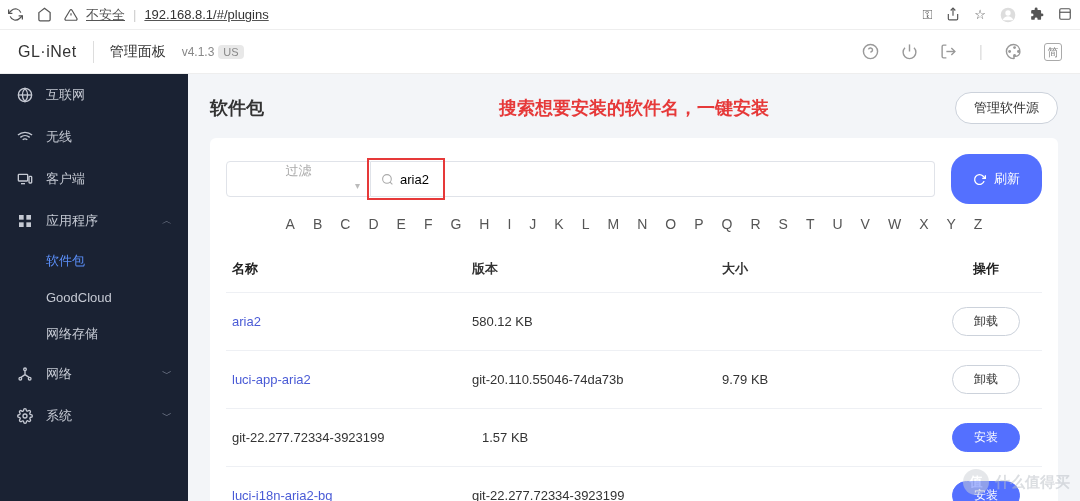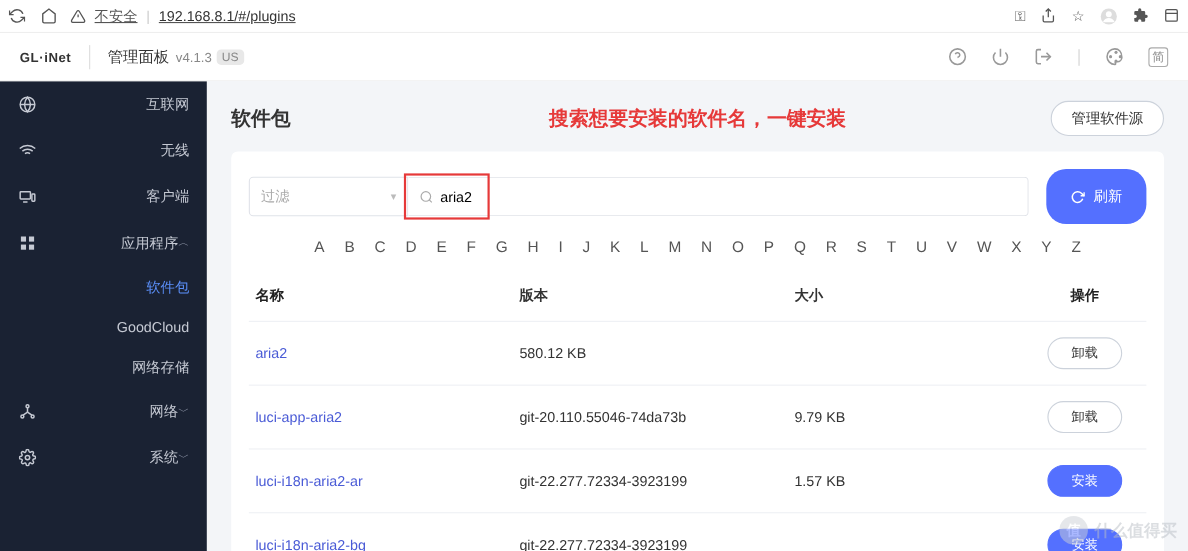--- a/index.html
+++ b/index.html
@@ -9,53 +9,53 @@
     .browser-bar { height: 30px; display: flex; align-items: center; padding: 0 8px; gap: 12px; border-bottom: 1px solid #eee; }
     .browser-bar .nav-icons { display: flex; gap: 14px; color: #555; }
     .browser-bar .url-zone { display: flex; align-items: center; gap: 8px; flex: 1; color: #555; font-size: 13px; text-decoration: underline; }
     .browser-bar .url-zone .warn { color: #555; }
     .browser-bar .url-text { color: #333; }
     .browser-bar .ext-icons { display: flex; gap: 14px; color: #555; }
     .nav-arrow, .b-icon { cursor: pointer; }
     
     
     .top-header { height: 44px; display: flex; align-items: center; padding: 0 18px; border-bottom: 1px solid #eee; }
-    .logo { font-weight: 700; font-size: 12px; letter-spacing: 0.5px; }
+    .logo { font-weight: 400; font-size: 16px; letter-spacing: 0.5px; }
     .vsep { width: 1px; height: 22px; background: #ddd; margin: 0 16px; }
     .panel-title { font-size: 14px; color: #333; }
-    .panel-ver { color: #888; margin-left: 6px; font-size: 12px; }
+    .panel-ver { color: #888; margin-left: 16px; font-size: 12px; }
     .panel-badge { display: inline-block; background: #e8e8e8; color: #888; padding: 1px 5px; border-radius: 4px; font-size: 11px; margin-left: 4px; }
     .top-header .spacer { flex: 1; }
     .top-header .tbar-icon { color: #888; margin-left: 22px; font-size: 16px; cursor: pointer; }
     .sq-icon { display:inline-flex; width:18px; height:18px; border:1px solid #aaa; border-radius:3px; align-items:center; justify-content:center; font-size:11px; color:#888; }
     
     
     .main-wrap { display: flex; height: calc(501px - 30px - 44px); }
     
     
-    .sidebar { width: 188px; background: #1a2233; color: #c5c9d3; overflow-y: auto; text-align: right; }
+    .sidebar { width: 188px; background: #1a2233; color: #c5c9d3; overflow-y: auto; }
     .side-item { display: flex; align-items: center; padding: 12px 16px; cursor: pointer; font-size: 13px; }
     .side-item .s-icon { width: 18px; margin-right: 12px; font-size: 14px; display:inline-flex; align-items:center; justify-content:center; }
     .side-item .s-label { flex: 1; }
     .side-item .chev { font-size: 10px; color: #8a91a3; }
     .side-sub { padding: 10px 16px 10px 46px; cursor: pointer; font-size: 13px; color: #c5c9d3; }
     .side-sub.active { color: #5b8ff9; }
     
     
     .content { flex: 1; background: #f3f5f8; padding: 18px 22px; overflow-y: auto; position: relative; }
     .content-head { display: flex; align-items: center; margin-bottom: 14px; }
     .page-title { font-size: 18px; font-weight: 600; }
     .hint-text { color: #e63939; font-size: 18px; font-weight: 700; position: absolute; left: 50%; transform: translateX(-50%); }
     .manage-btn { border: 1px solid #ccd2db; background: #fff; border-radius: 18px; padding: 6px 18px; font-size: 13px; cursor: pointer; color: #333; }
     
     .card { background: #fff; border-radius: 6px; padding: 16px; }
     
     
     .search-row { display: flex; gap: 0; margin-bottom: 12px; align-items:center; }
-    .filter-box { width: 145px; height: 36px; border: 1px solid #e0e3e9; border-radius: 4px 0 0 4px; display: flex; align-items: center; padding: 0 10px; color: #aaa; font-size: 13px; background:#fff; cursor:pointer; }
+    .filter-box { width: 145px; height: 36px; border: 1px solid #e0e3e9; border-radius: 4px 0 0 4px; display: flex; align-items: center; padding: 0 10px; color: #aaa; font-size: 13px; background:#fff; cursor:pointer;flex-direction:column; }
     .filter-box .fchev { margin-left: auto; font-size: 10px; color: #bbb; }
     .search-box { flex: 1; height: 36px; border: 1px solid #e0e3e9; border-left: none; border-radius: 0 4px 4px 0; display: flex; align-items: center; padding: 0 10px; background:#fff; }
     .search-box .s-icon { color: #aaa; margin-right: 6px; }
     .search-input { border: none; outline: none; flex: 1; font-size: 13px; }
     .search-highlight { position: relative; }
     .search-highlight::after { content:''; position:absolute; left:-4px; top:-4px; right:calc(100% - 74px); bottom:-4px; border:2px solid #e63939; pointer-events:none;}
     .refresh-btn { margin-left: 16px; background: #5470ff; color: #fff; border: none; border-radius: 18px; padding: 16px 22px; font-size: 13px; cursor: pointer; display:flex; align-items:center; gap:8px; }
     
     
     .alpha-bar { display: flex; justify-content: center; gap: 18px; margin: 10px 0 14px; }
@@ -329,21 +329,20 @@
     <div class="col-size">580.12 KB</div>
     <div class="col-act"><button class="act-btn act-uninstall">卸载</button></div>
             </div>
             <div class="tbl-row">
     <div class="col-name"><span class="pkg-link">luci-app-aria2</span></div>
     <div class="col-ver">git-20.110.55046-74da73b</div>
     <div class="col-size">9.79 KB</div>
     <div class="col-act"><button class="act-btn act-uninstall">卸载</button></div>
             </div>
             <div class="tbl-row">
-    <div class="col-name"><span class="pkg-link">luci-i18n-aria2-ar</span></div>
     <div class="col-ver">git-22.277.72334-3923199</div>
     <div class="col-size">1.57 KB</div>
     <div class="col-act"><button class="act-btn act-install">安装</button></div>
             </div>
             <div class="tbl-row">
     <div class="col-name"><span class="pkg-link">luci-i18n-aria2-bg</span></div>
     <div class="col-ver">git-22.277.72334-3923199</div>
     <div class="col-act"><button class="act-btn act-install">安装</button></div>
             </div>
           </div>

